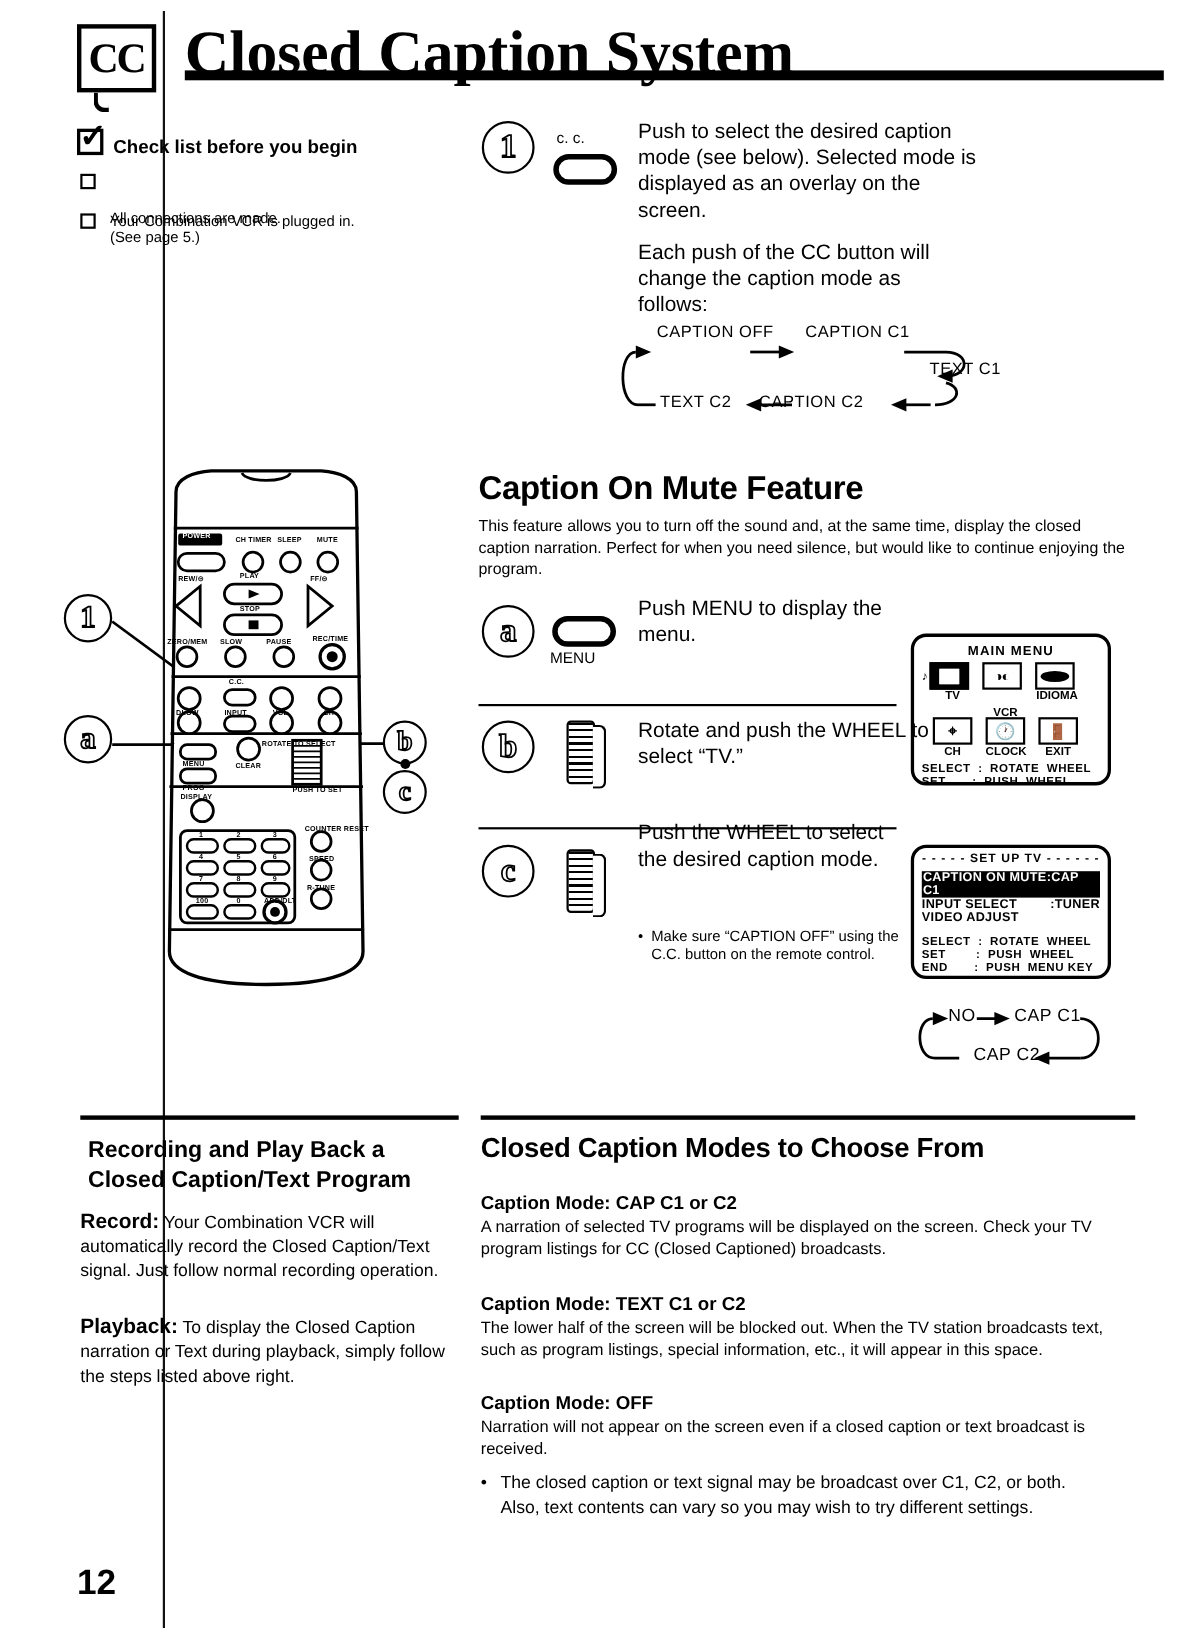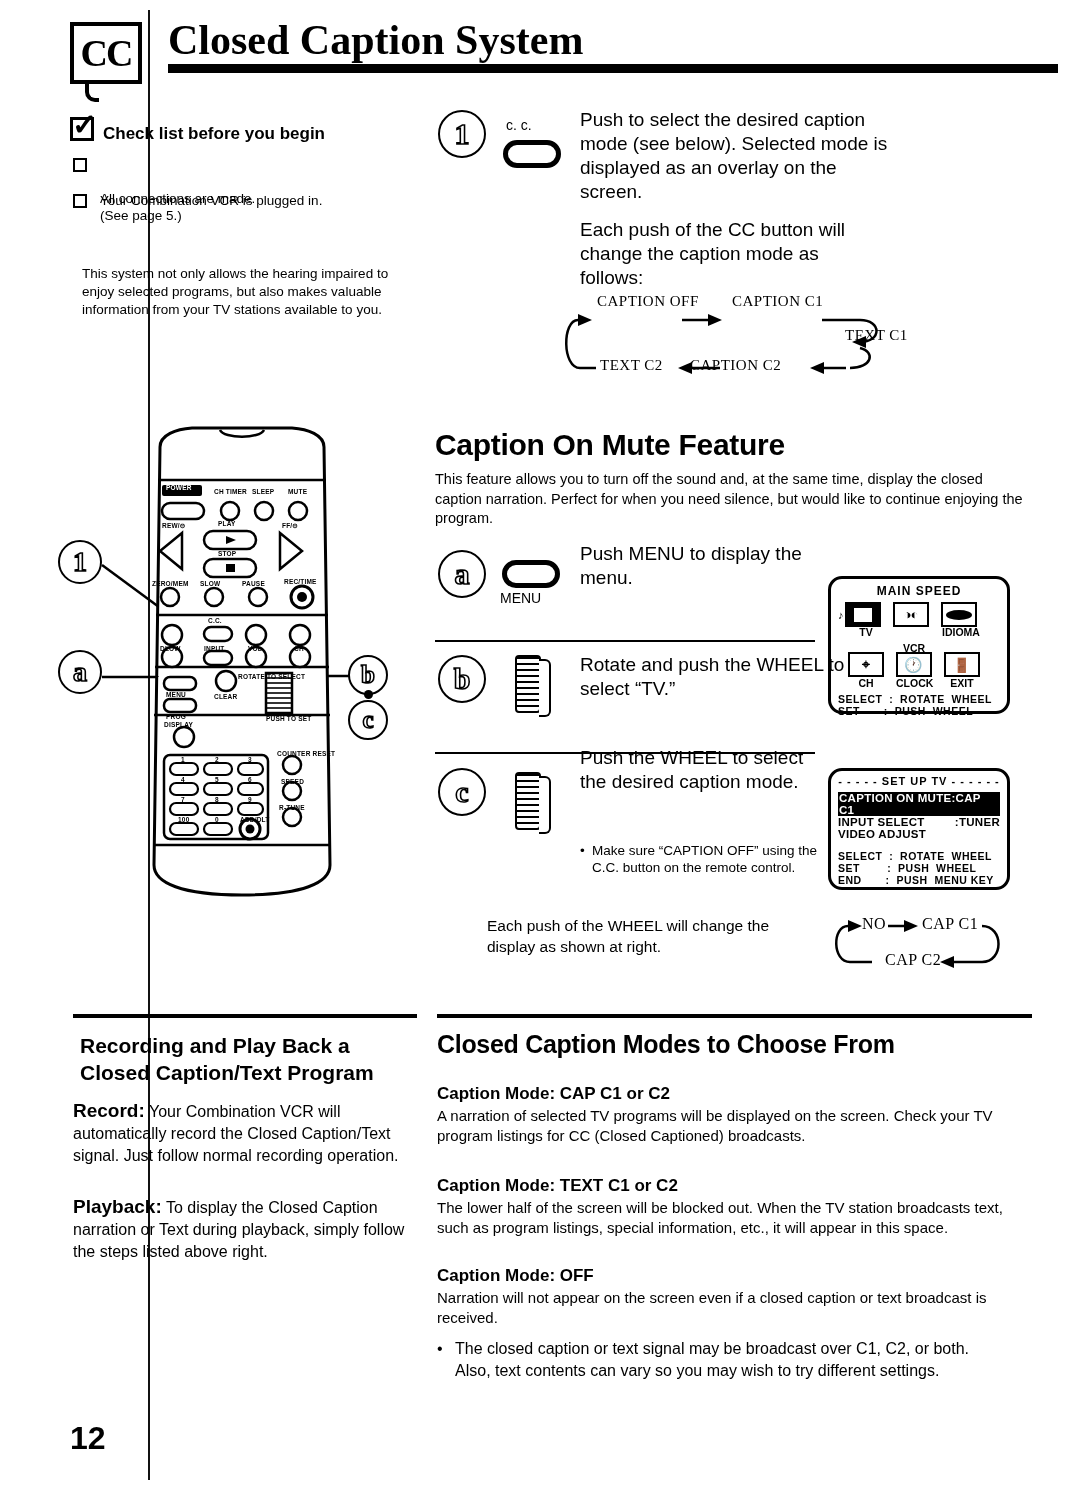--- a/index.html
+++ b/index.html
@@ -21,21 +21,21 @@
   .cc-badge {
     position:absolute; left:70px; top:22px; width:72px; height:62px;
     border:4px solid #000; display:flex; align-items:center; justify-content:center;
     font-family:"Liberation Serif", serif; font-weight:bold; font-size:38px; letter-spacing:-2px;
   }
   .cc-tail { position:absolute; left:85px; top:84px; width:0; height:0;
     border-left:4px solid #000; border-bottom:4px solid #000; width:14px; height:18px;
     border-right:0; border-top:0; border-bottom-left-radius:10px;}
   .title {
     position:absolute; left:168px; top:16px;
-    font-family:"Liberation Serif", serif; font-weight:bold; font-size:42px; letter-spacing:0px;
+    font-family:"Liberation Serif", serif; font-weight:bold; font-size:56px; letter-spacing:0px;
   }
   .title-rule { position:absolute; left:168px; top:64px; width:890px; height:9px; background:#000; }
 
   
   .chk-box {
     position:absolute; left:70px; top:117px; width:24px; height:24px; border:3px solid #000;
   }
   .chk-mark { position:absolute; left:72px; top:110px; font-size:30px; font-weight:bold; line-height:1; }
   .chk-title { position:absolute; left:103px; top:124px; font-size:17px; font-weight:bold; }
   .chk-item { position:absolute; font-size:13.5px; line-height:17px; }
@@ -73,21 +73,21 @@
   .icon-box { border:2.5px solid #000; display:flex; align-items:center; justify-content:center; }
 
   
   .h2 { font-size:30px; font-weight:bold; letter-spacing:-0.3px; }
   .h3 { font-size:21px; font-weight:bold; }
   .h4 { font-size:17px; font-weight:bold; }
 
   .divider { position:absolute; background:#000; }
   .thin-rule { position:absolute; height:2px; background:#000; }
 
-  .flow { position:absolute; font-family:Liberation Serif, serif; font-size:15px; letter-spacing:0.5px; }
+  .flow { position:absolute; font-family:Liberation Sans, sans-serif; font-size:15px; letter-spacing:0.5px; }
 
   .pageno { position:absolute; left:70px; top:1420px; font-size:32px; font-weight:bold; font-family:"Liberation Sans", sans-serif; }
 </style>
 </head>
 <body>
 
 <div class="page">
 
   <div class="left-rule"></div>
 
@@ -105,21 +105,20 @@
   <div class="chk-item" style="left:100px; top:156px; width:300px; white-space:pre-line;">
     <span class="sq"></span>
     <span>All connections are made.
 (See page 5.)</span>
   </div>
   <div class="chk-item" style="left:100px; top:192px; width:310px;">
     <span class="sq"></span>
     <span>Your Combination VCR is plugged in.</span>
   </div>
 
-  <div class="body-sm" style="position:absolute; left:82px; top:265px; width:310px;">This system not only allows the hearing impaired to enjoy selected programs, but also makes valuable information from your TV stations available to you.</div>
 
   <div class="circ outline" style="position:absolute; left:438px; top:110px; width:48px; height:48px; font-size:30px;">
     <span>1</span>
   </div>
   <div style="position:absolute; left:506px; top:117px; font-size:14px;">c. c.</div>
   <div class="pillbtn" style="position:absolute; left:503px; top:140px; width:58px; height:28px;"></div>
 
   <div class="body-md" style="position:absolute; left:580px; top:218px; width:300px;">Each push of the CC button will change the caption mode as follows:</div>
   <div class="body-md" style="position:absolute; left:580px; top:108px; width:320px;">Push to select the desired caption mode (see below). Selected mode is displayed as an overlay on the screen.</div>
 
@@ -291,21 +290,21 @@
   <div class="body-reg" style="position:absolute; left:435px; top:470px; width:590px;">This feature allows you to turn off the sound and, at the same time, display the closed caption narration. Perfect for when you need silence, but would like to continue enjoying the program.</div>
 
   <div class="circ outline" style="position:absolute; left:438px; top:550px; width:48px; height:48px; font-size:30px;">
     <span>a</span>
   </div>
   <div class="pillbtn" style="position:absolute; left:502px; top:560px; width:58px; height:28px;"></div>
   <div style="position:absolute; left:500px; top:590px; font-size:14px; font-weight:500;">MENU</div>
   <div class="body-md" style="position:absolute; left:580px; top:542px; width:260px;">Push MENU to display the menu.</div>
 
   <div class="osd" style="left:828px; top:576px; width:182px; height:138px; padding:5px 7px;">
-    <div class="osd-title">MAIN SPEED</div>
+    <div class="osd-title">MAIN MENU</div>
     <div style="display:flex; align-items:center; margin-top:4px;">
       <span style="font-size:11px; margin-right:1px;">♪</span>
       <div class="icon-box" style="width:36px; height:25px; background:#000;">
         <span style="display:block;width:18px;height:14px;border:2px solid #fff;background:#fff;"></span>
       </div>
       <div class="icon-box" style="width:36px; height:25px; margin-left:12px;">
         <span style="font-size:13px; letter-spacing:-1px;">◑◐</span>
       </div>
       <div class="icon-box" style="width:36px; height:25px; margin-left:12px;">
         <span style="display:block;width:26px;height:10px;background:#000;border-radius:50%;"></span>
@@ -376,21 +375,20 @@
         <span>VIDEO ADJUST</span>
       </div>
     </div>
     <div style="margin-top:10px;">
       <div class="osd-line" style="font-size:10.5px;">SELECT  :  ROTATE  WHEEL</div>
       <div class="osd-line" style="font-size:10.5px;">SET        :  PUSH  WHEEL</div>
       <div class="osd-line" style="font-size:10.5px;">END       :  PUSH  MENU KEY</div>
     </div>
   </div>
 
-  <div class="body-reg" style="position:absolute; left:487px; top:915px; width:330px; font-size:15.5px; line-height:21px;">Each push of the WHEEL will change the display as shown at right.</div>
 
   <svg style="position:absolute; left:830px; top:912px;" width="190" height="70">
     <path d="M18,14 C2,14 2,50 20,50" stroke="#000" stroke-width="2.5" fill="none"></path>
     <polygon points="18,8 32,14 18,20" fill="#000"></polygon>
     <line x1="58" y1="14" x2="76" y2="14" stroke="#000" stroke-width="2.5"></line>
     <polygon points="74,8 88,14 74,20" fill="#000"></polygon>
     <path d="M152,14 C174,14 174,50 152,50" stroke="#000" stroke-width="2.5" fill="none"></path>
     <line x1="120" y1="50" x2="152" y2="50" stroke="#000" stroke-width="2.5"></line>
     <polygon points="124,44 110,50 124,56" fill="#000"></polygon>
     <line x1="20" y1="50" x2="42" y2="50" stroke="#000" stroke-width="2.5"></line>

